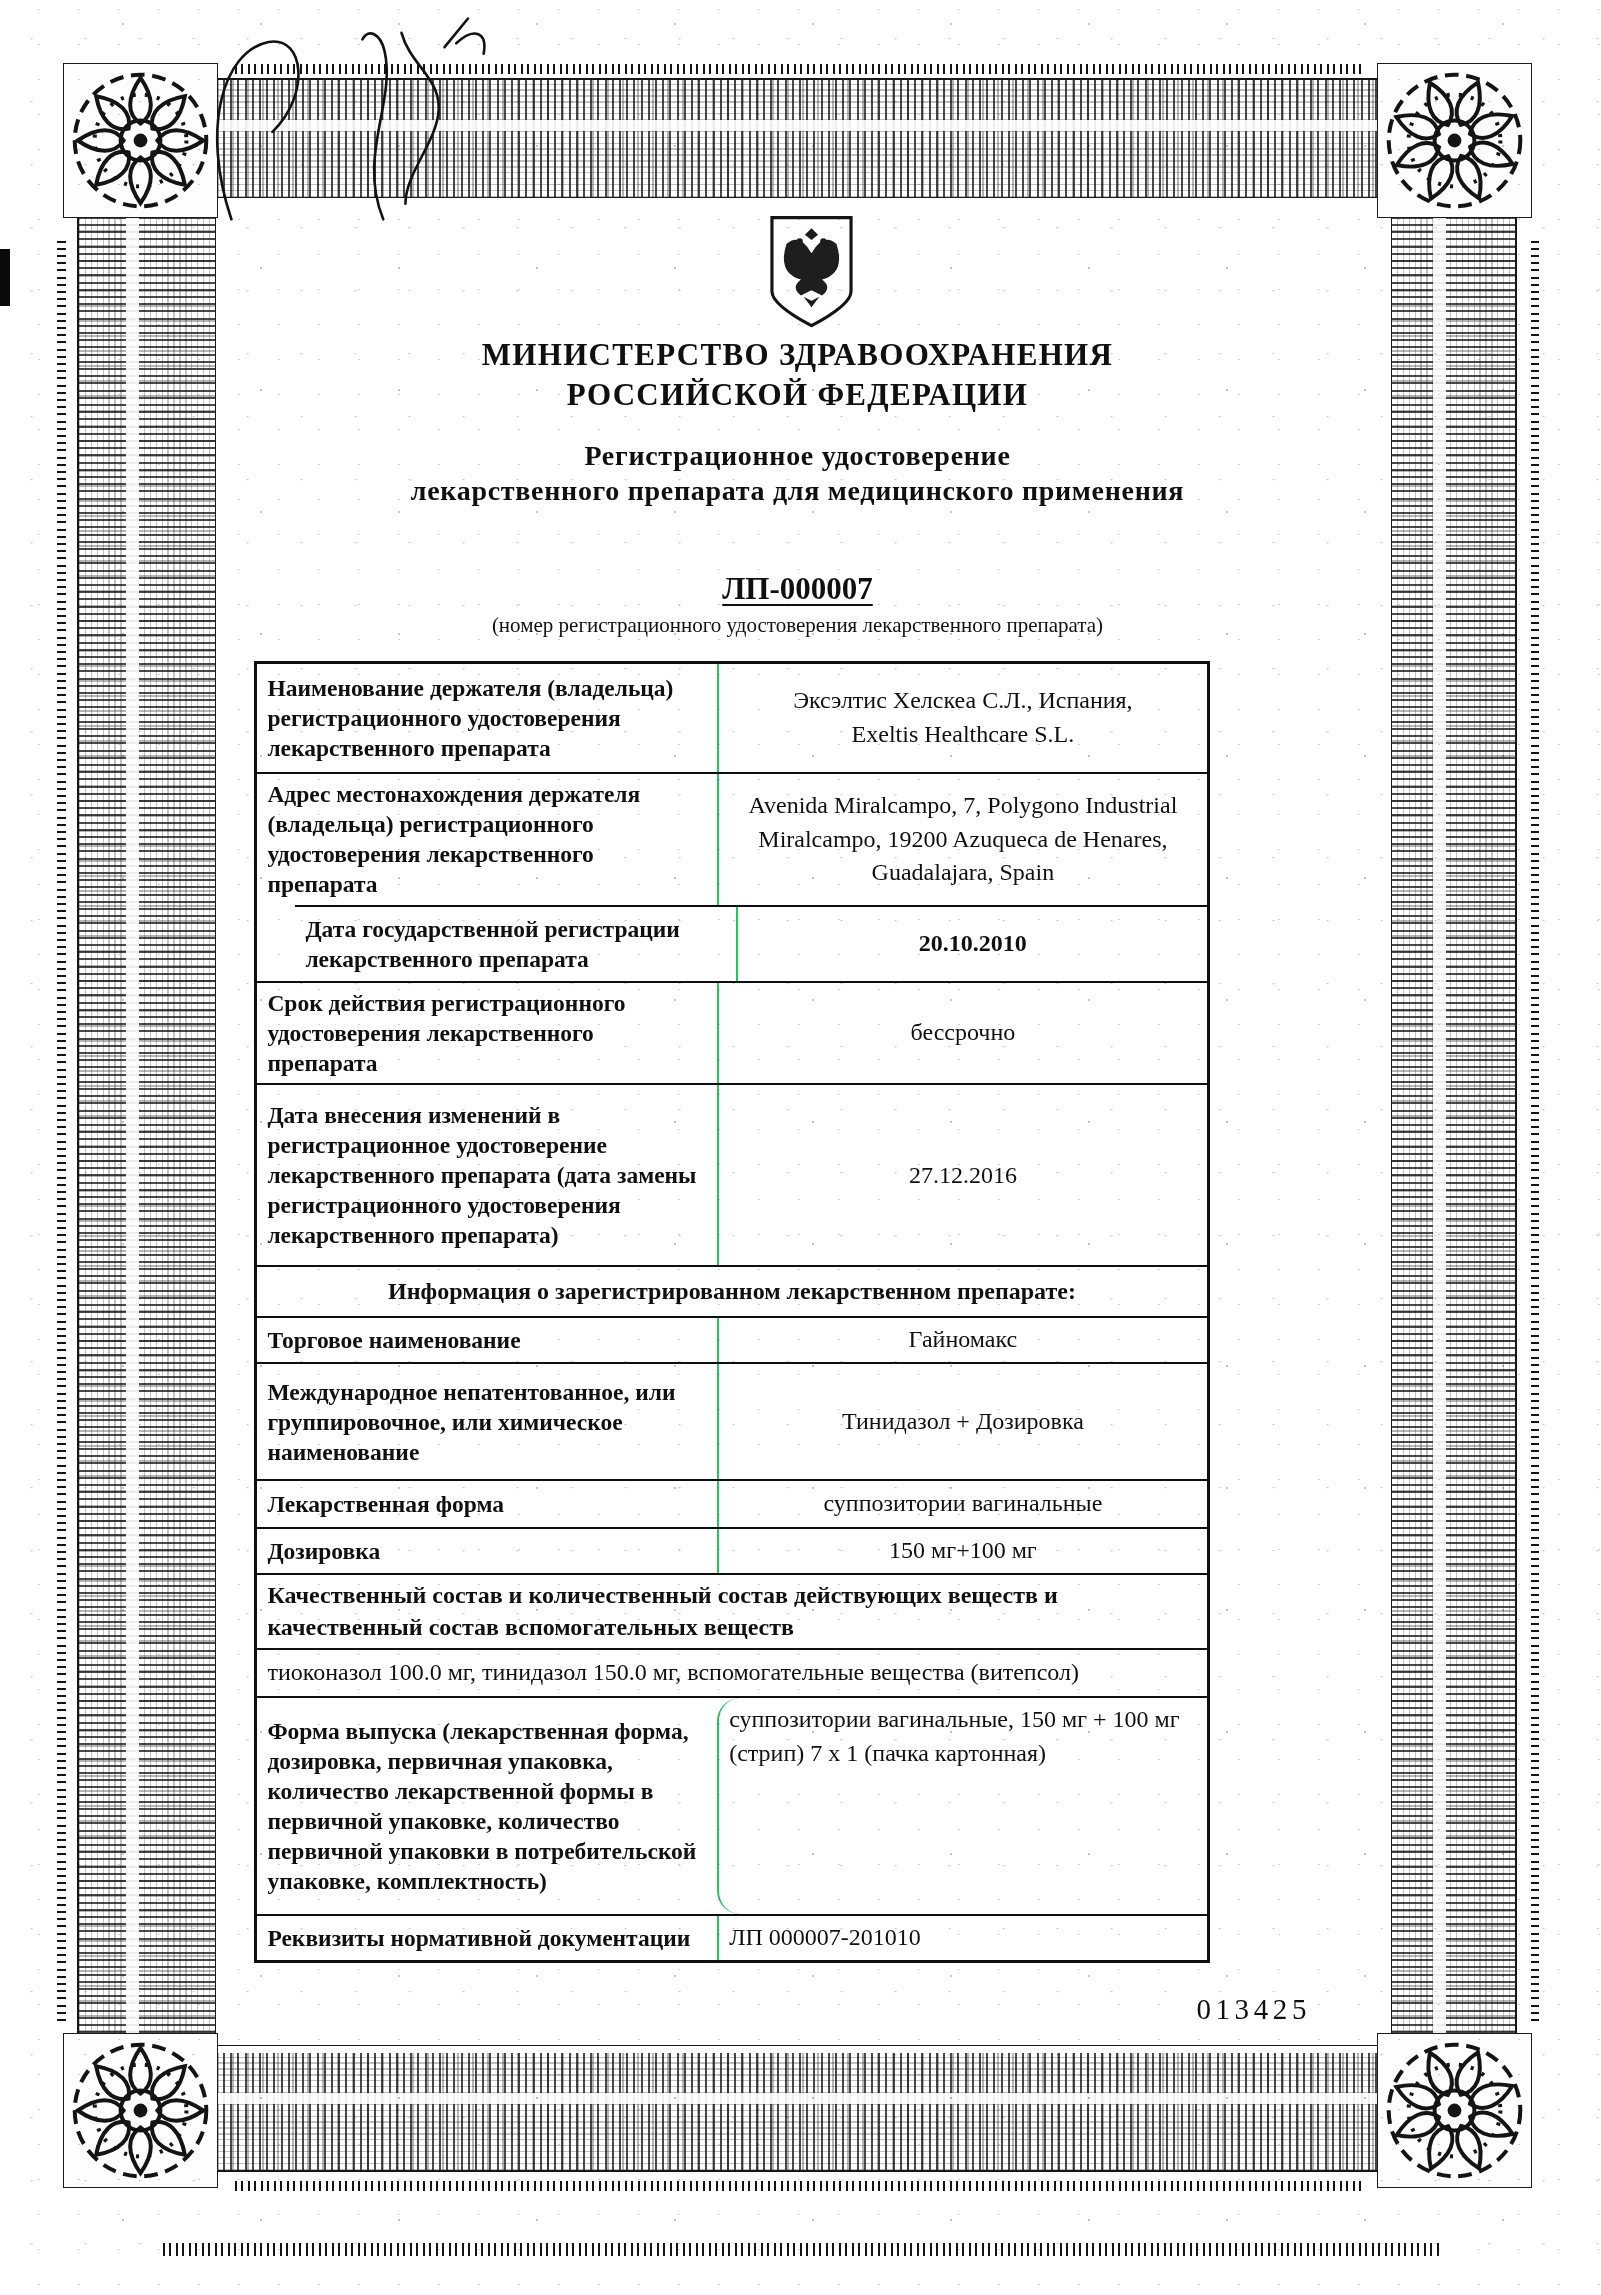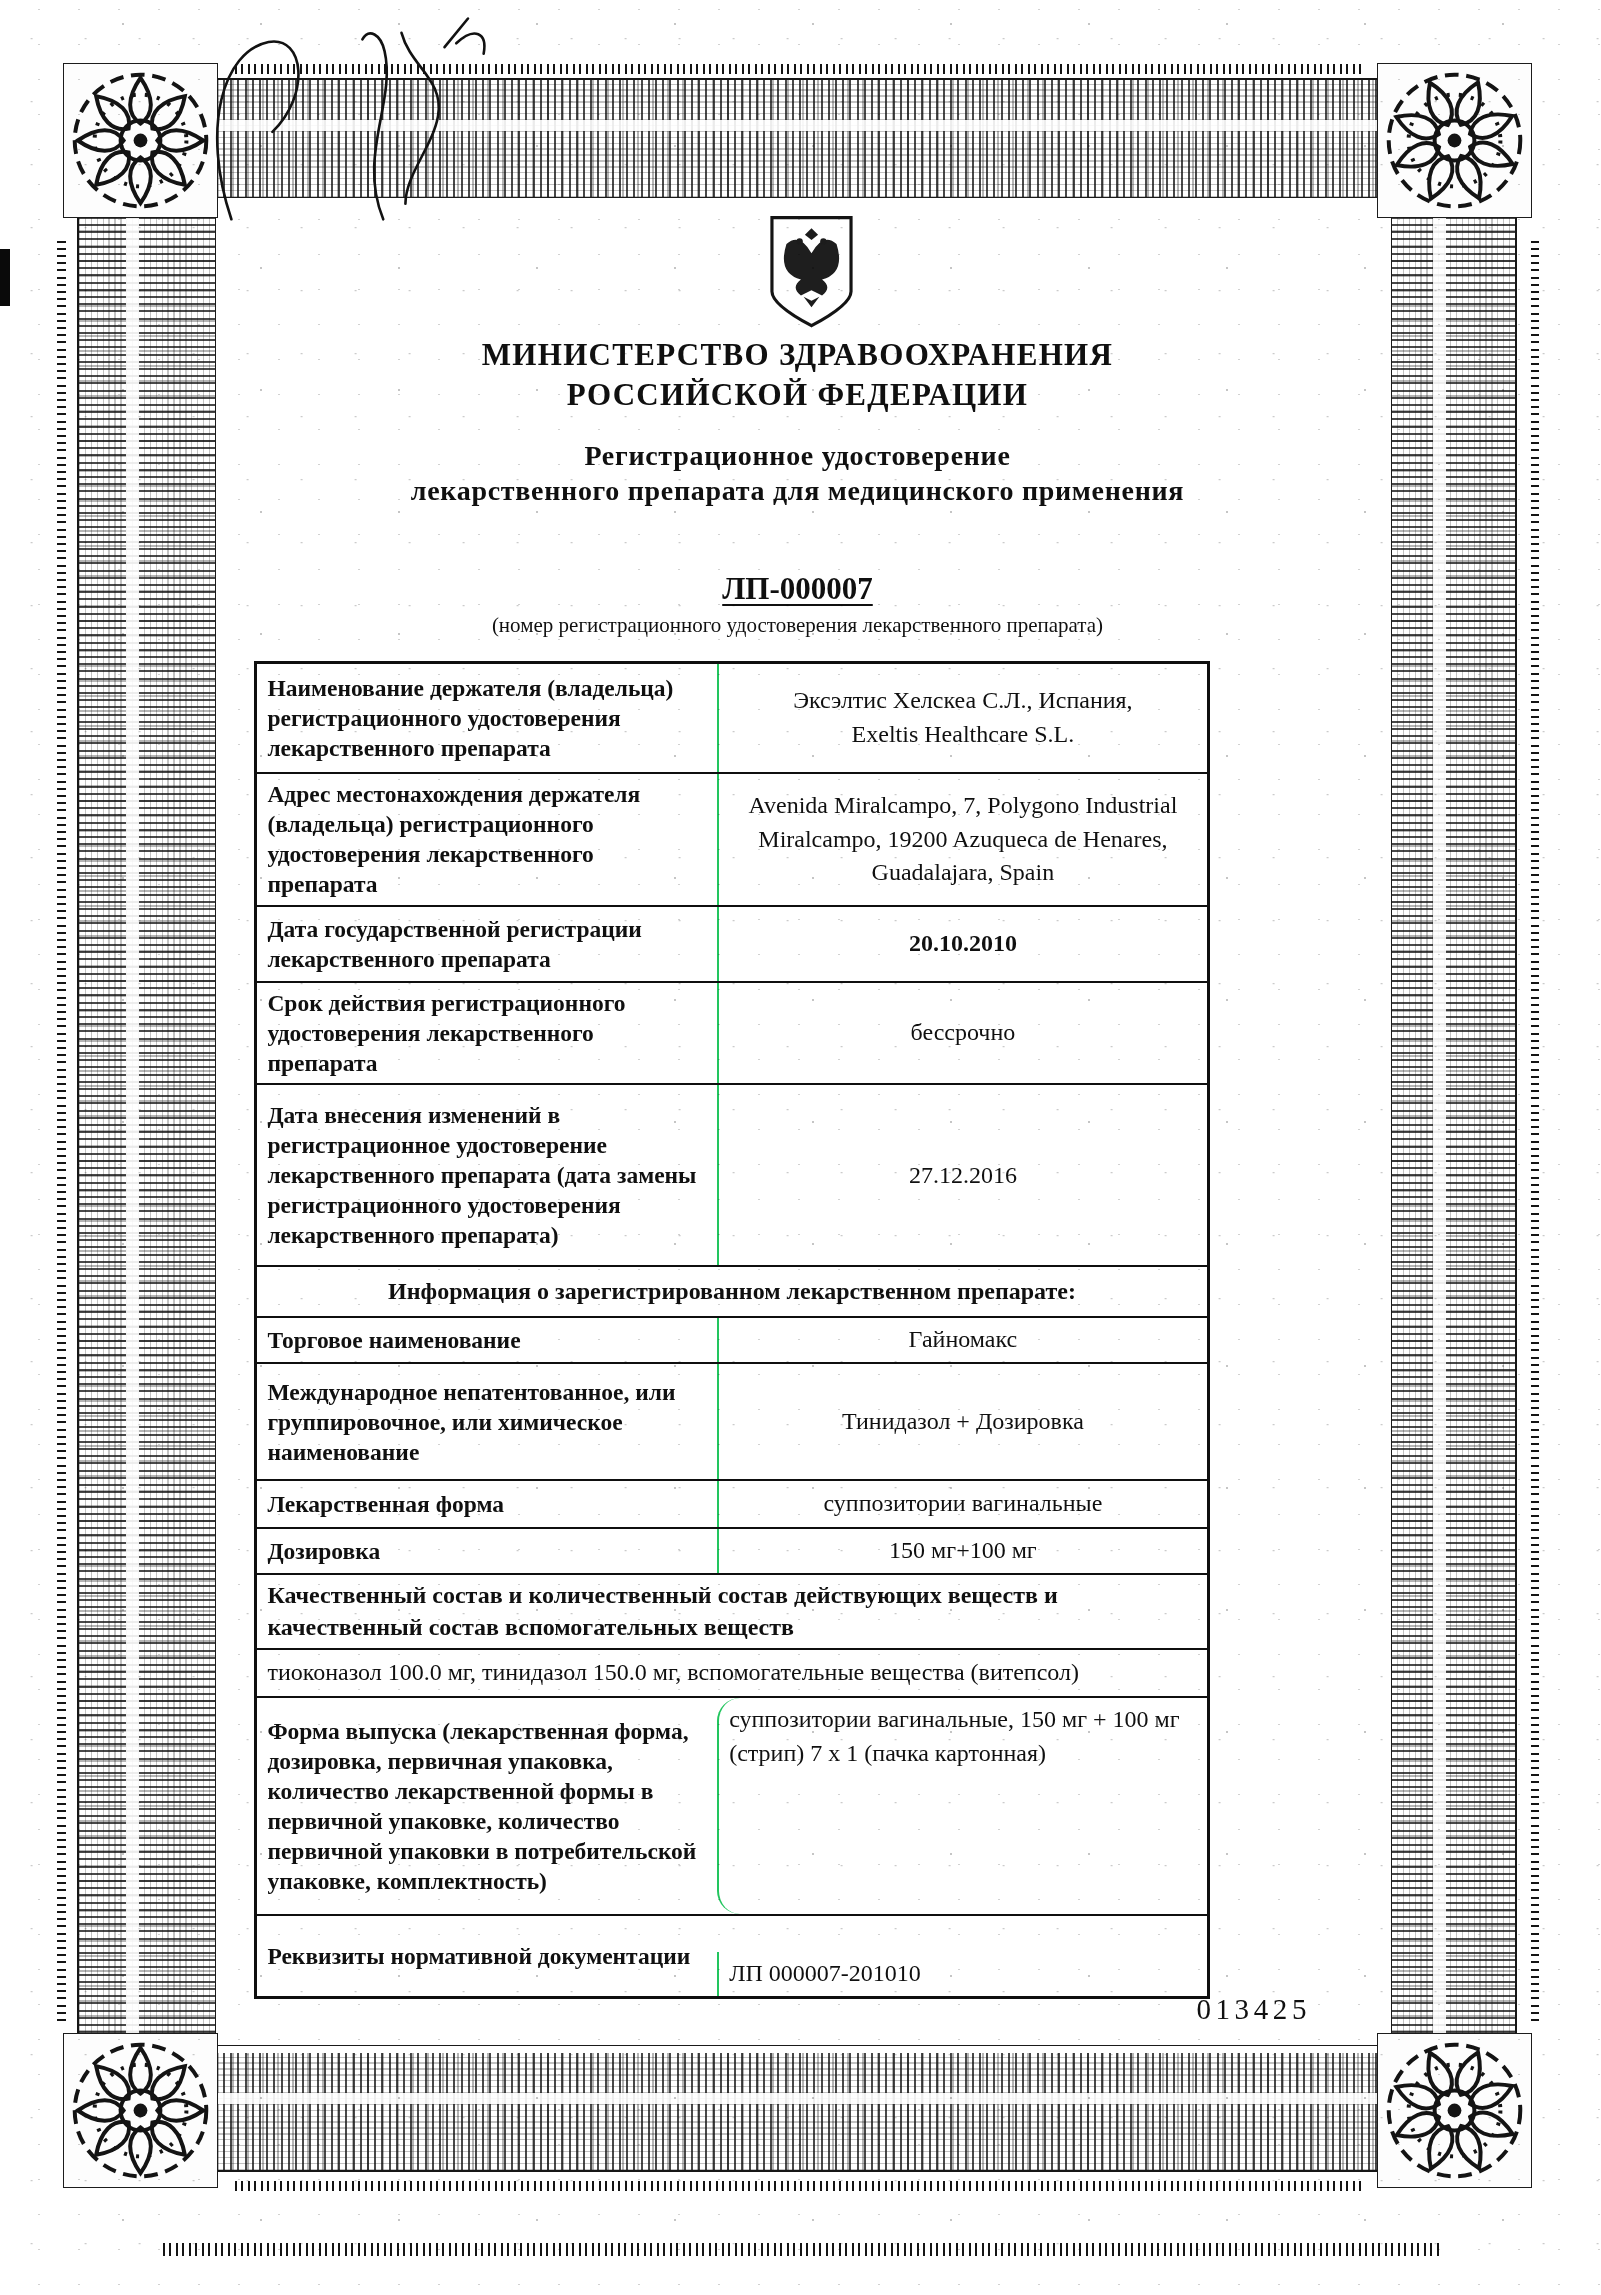--- a/index.html
+++ b/index.html
@@ -84,21 +84,21 @@
     flex:0 0 48.4%;font-weight:700;font-size:23.5px;line-height:1.28;
     display:flex;align-items:center;text-align:left;
   }
   .td.value{
     flex:1;border-left:2px solid #22c55e;
     display:flex;align-items:center;justify-content:center;
     text-align:center;white-space:pre-line;line-height:1.4;
   }
   .td.value.bold-value{font-weight:700;}
   .td.value.left-top{align-items:flex-start;justify-content:flex-start;text-align:left;border-radius:23px;}
-  .td.value.left-mid{justify-content:flex-start;text-align:center;margin-top:36px;}
+  .td.value.left-mid{justify-content:flex-start;text-align:center;}
   .tr.full .td{flex:1;border-left:none;display:flex;align-items:center;}
   .tr.full .td.center{justify-content:center;text-align:center;font-weight:600;}
   .tr.full .td.bold-full{font-weight:700;line-height:1.3;border-radius:30px;}
   .tr.full .td.plain-full{font-weight:400;line-height:1.3;}
   
   .serial{
     position:absolute;right:291px;top:1993px;
     font-size:29px;letter-spacing:4.6px;font-weight:500;
   }
 </style>
@@ -299,21 +299,21 @@
 Exeltis Healthcare S.L.</div>
     </div>
 
     <div class="tr" style="min-height:117px;">
       <div class="td label">Адрес местонахождения держателя (владельца) регистрационного удостоверения лекарственного препарата</div>
       <div class="td value">Avenida Miralcampo, 7, Polygono Industrial
 Miralcampo, 19200 Azuqueca de Henares,
 Guadalajara, Spain</div>
     </div>
 
-    <div class="tr" style="min-height:76px;">
+    <div class="tr" style="min-height:76px;margin-left:38px;">
       <div class="td label">Дата государственной регистрации лекарственного препарата</div>
       <div class="td value bold-value">20.10.2010</div>
     </div>
 
     <div class="tr" style="min-height:74px;">
       <div class="td label">Срок действия регистрационного удостоверения лекарственного препарата</div>
       <div class="td value">бессрочно</div>
     </div>
 
     <div class="tr" style="min-height:182px;">

